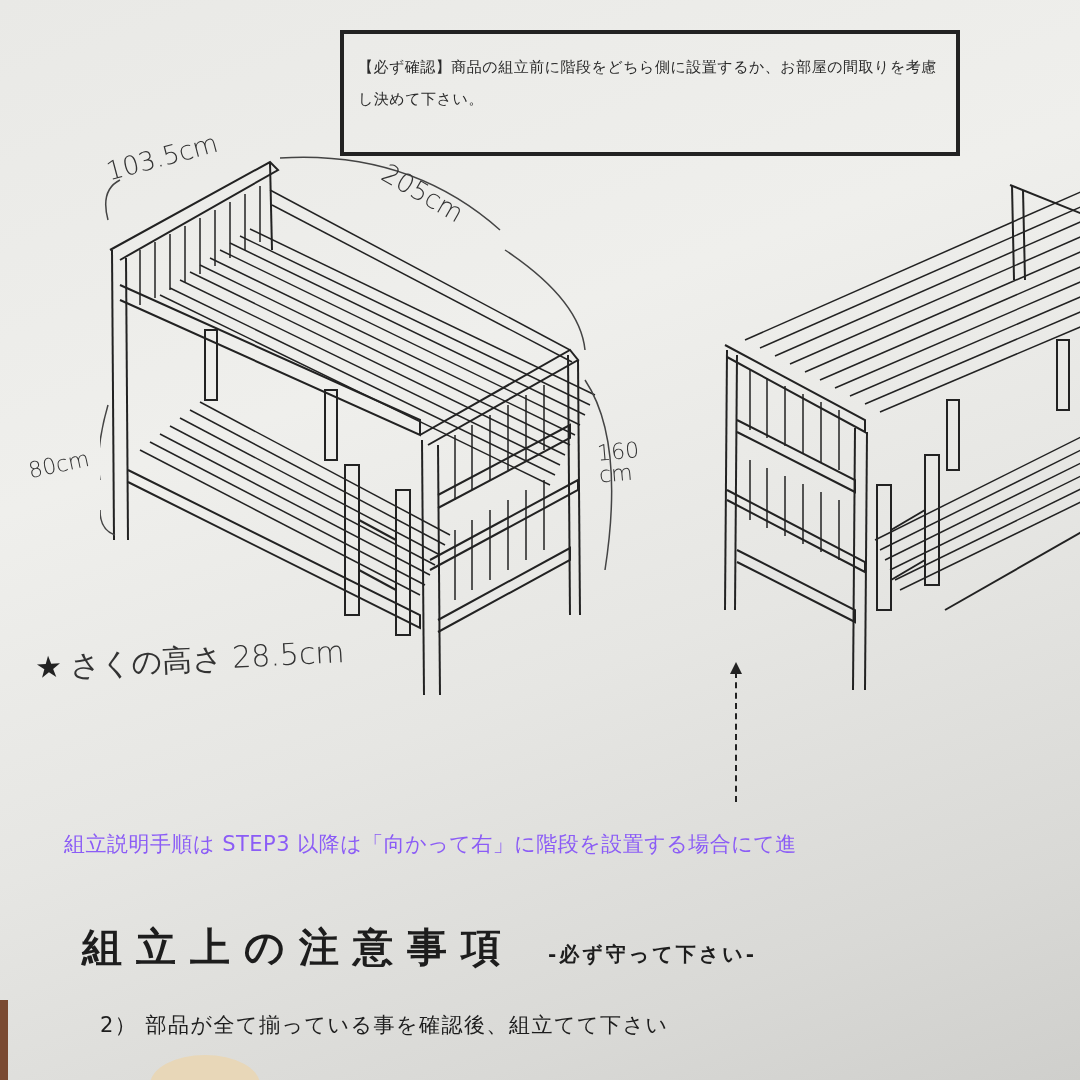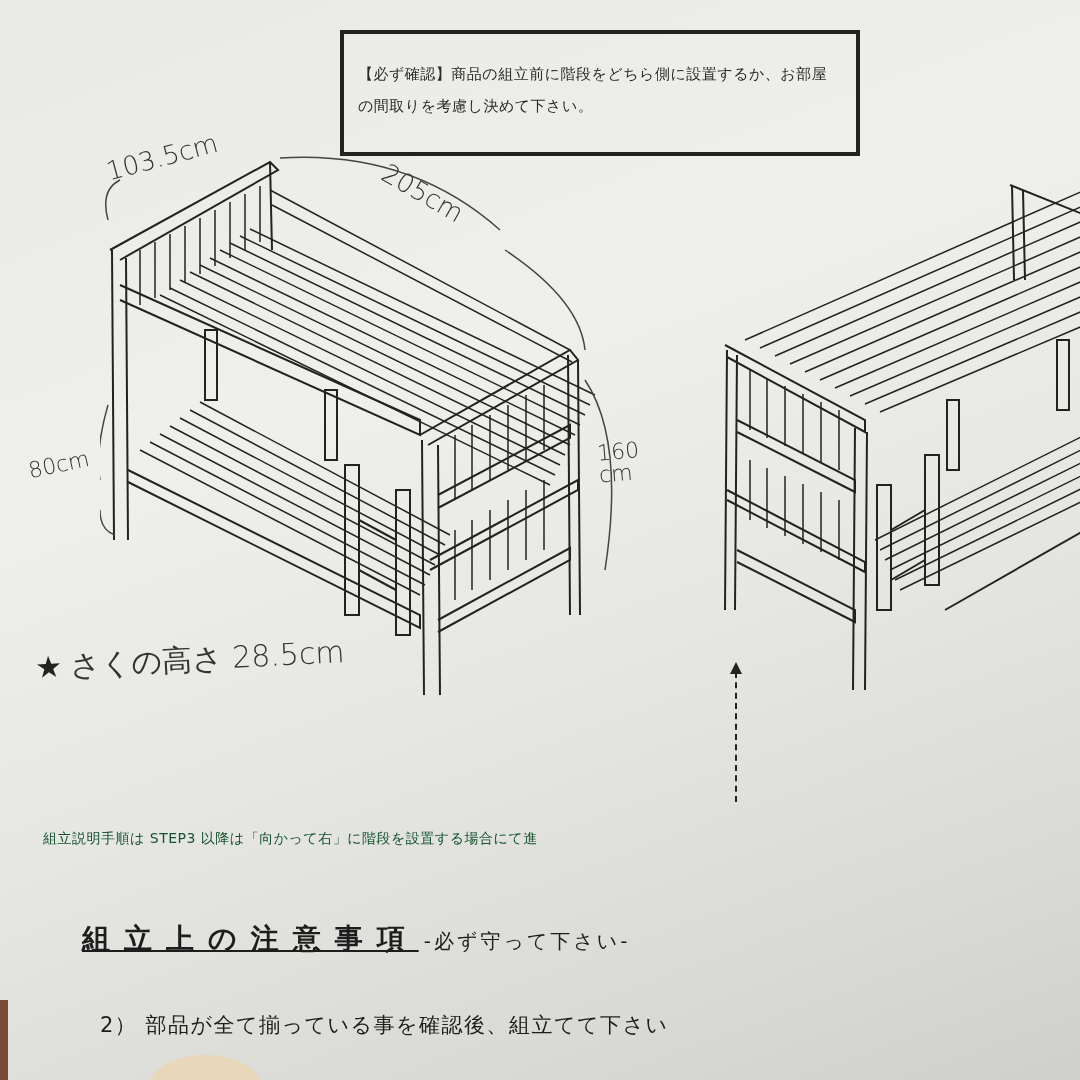--- a/index.html
+++ b/index.html
@@ -1,31 +1,31 @@
 <!DOCTYPE html>
 <html><head>
 <meta charset="utf-8">
 <style>
   html,body{margin:0;padding:0;}
   body{width:1080px;height:1080px;overflow:hidden;position:relative;
     background:linear-gradient(160deg,#e9e9e6 0%,#efefec 35%,#e6e6e3 60%,#d9d9d6 85%,#cfcfcc 100%);
     font-family:"DejaVu Sans","Liberation Sans",sans-serif;color:#1d1d1d;}
-  .notice{position:absolute;left:340px;top:30px;width:520px;height:126px;border:4px solid #222;
-    box-sizing:border-box;padding:24px 14px;font-size:15px;line-height:32px;letter-spacing:0.5px;color:#2a2a2a;}
+  .notice{position:absolute;left:340px;top:30px;width:620px;height:126px;border:4px solid #222;
+    box-sizing:border-box;padding:17px 14px;font-size:15px;line-height:32px;letter-spacing:0.5px;color:#2a2a2a;}
   .hand{position:absolute;font-family:"DejaVu Sans",sans-serif;color:#333;font-weight:300;}
   .dim1{left:105px;top:142px;font-size:26px;transform:rotate(-15deg);}
   .dim2{left:378px;top:178px;font-size:26px;transform:rotate(30deg);}
   .dim3{left:28px;top:452px;font-size:22px;transform:rotate(-12deg);}
   .dim4{left:598px;top:440px;font-size:22px;line-height:22px;width:60px;transform:rotate(-5deg);}
   .rail{left:35px;top:640px;font-size:30px;transform:rotate(-3deg);}
   .star{color:#222;margin-right:8px;}
-  .step-note{position:absolute;left:43px;top:830px;font-size:14px;white-space:nowrap;letter-spacing:0.5px;color:#14532d;}
+  .step-note{position:absolute;left:64px;top:830px;font-size:21px;white-space:nowrap;letter-spacing:0.5px;color:#8b5cf6;}
   .heading{position:absolute;left:82px;top:920px;white-space:nowrap;}
-  .heading .big{font-size:28px;font-weight:bold;letter-spacing:14px;text-decoration:underline;}
-  .heading .small{font-size:20px;font-weight:normal;letter-spacing:3px;}
+  .heading .big{font-size:40px;font-weight:bold;letter-spacing:14px;}
+  .heading .small{font-size:20px;font-weight:bold;letter-spacing:3px;margin-left:28px;}
   .list{position:absolute;left:100px;top:1005px;font-size:21px;line-height:40px;letter-spacing:1.5px;}
   .arrow{position:absolute;left:735px;top:672px;width:2px;height:130px;border-left:2px dashed #222;}
   .arrow::before{content:"";position:absolute;left:-7px;top:-10px;border-left:6px solid transparent;border-right:6px solid transparent;border-bottom:12px solid #222;}
   svg{position:absolute;}
   .finger{position:absolute;left:150px;top:1055px;width:110px;height:60px;border-radius:50%;background:#e8d7b8;}
   .leftedge{position:absolute;left:0;top:1000px;width:8px;height:80px;background:#7a4a32;}
 </style>
 </head>
 <body>
 

